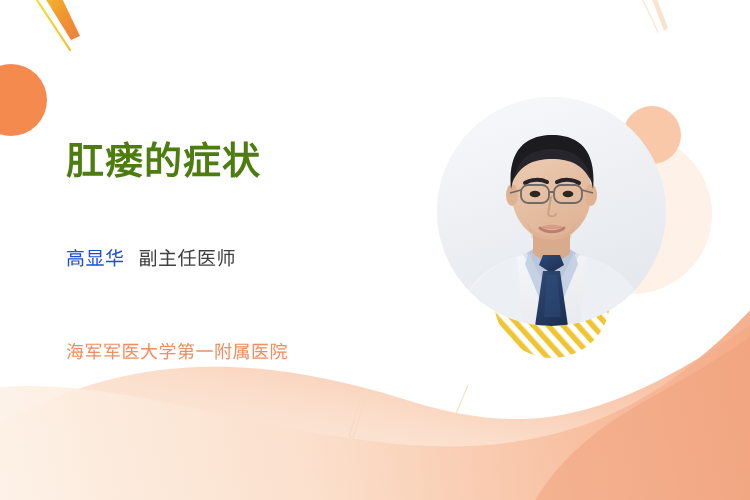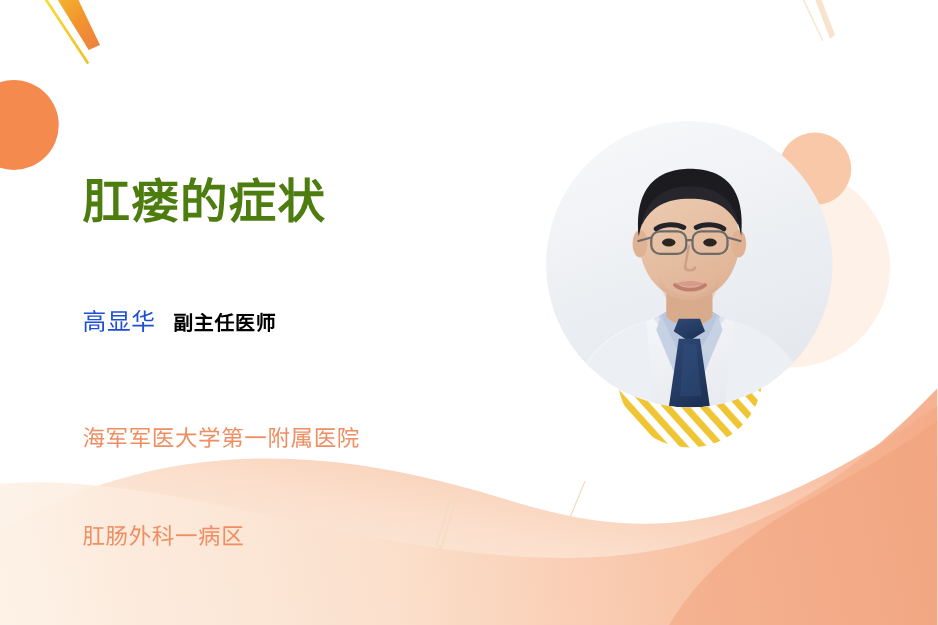--- a/index.html
+++ b/index.html
@@ -51,23 +51,23 @@
     white-space: nowrap;
     line-height: 1;
   }
   .doctor-name {
     font-size: 19px;
     font-weight: 400;
     color: #1d4ed8;
     letter-spacing: 0.5px;
   }
   .doctor-title {
-    font-size: 16px;
-    font-weight: 700;
-    color: #000000;
+    font-size: 19px;
+    font-weight: 400;
+    color: #404040;
     letter-spacing: 0.5px;
     margin-left: 14px;
   }
 
   .affiliation {
     position: absolute;
     left: 66px;
     top: 288px;
     font-size: 18px;
     line-height: 1.45;
@@ -183,21 +183,20 @@
   </svg>
 
   <div class="title">肛瘘的症状</div>
 
   <div class="byline">
     <span class="doctor-name">高显华</span><span class="doctor-title">副主任医师</span>
   </div>
 
   <div class="affiliation">
     <div>海军军医大学第一附属医院</div>
-    <div>肛肠外科一病区</div>
   </div>
 
   <div class="portrait-wrap">
     <div class="portrait-disc">
       <svg class="portrait-svg" viewBox="0 0 229 229" xmlns="http://www.w3.org/2000/svg">
         <defs>
           <linearGradient id="bgPhoto" x1="0.35" y1="0" x2="0.7" y2="1">
             <stop offset="0%" stop-color="#f6f7f9"></stop>
             <stop offset="60%" stop-color="#eaedf1"></stop>
             <stop offset="100%" stop-color="#e3e7ec"></stop>

